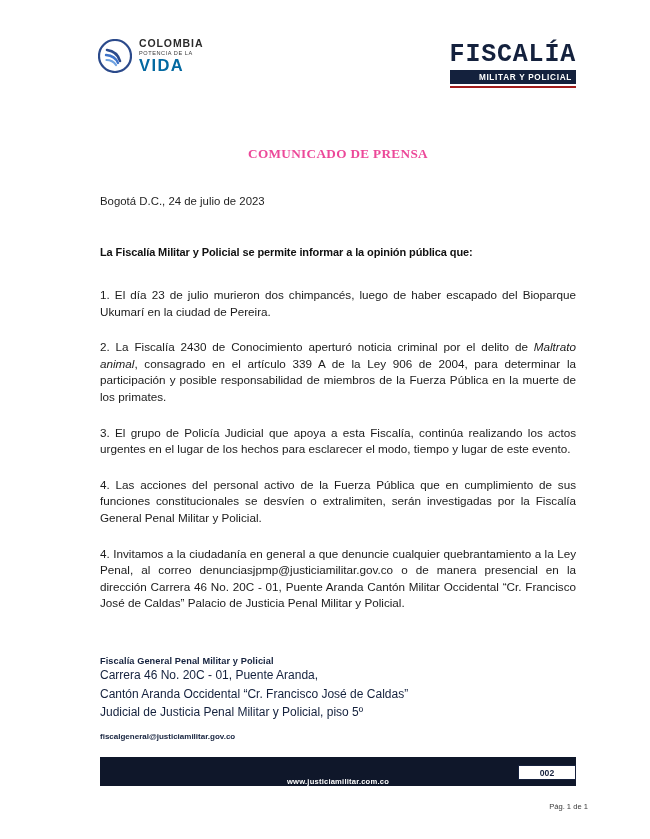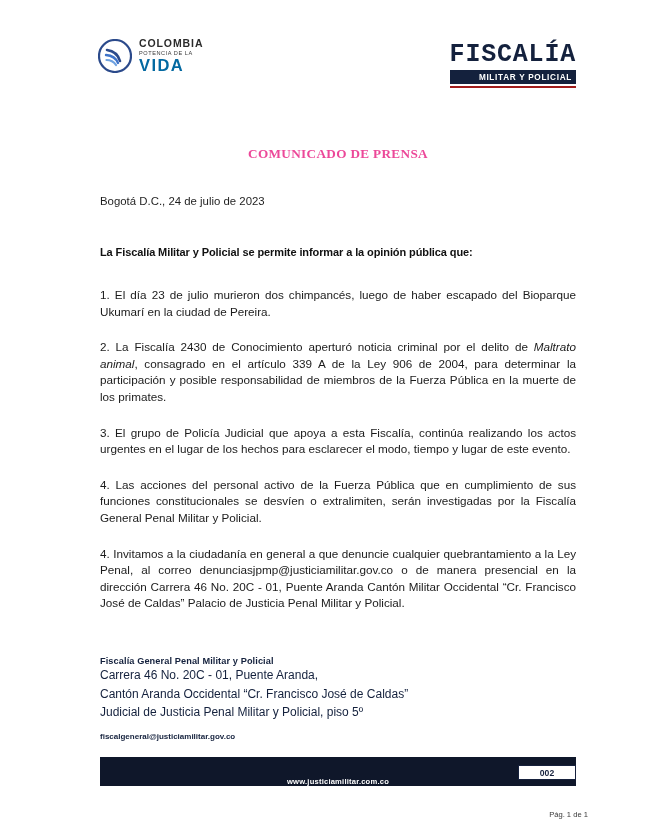--- a/index.html
+++ b/index.html
@@ -196,21 +196,21 @@
     align-items: center;
     justify-content: center;
     position: absolute;
     right: 0;
     top: 8px;
   }
 
   .page-indicator {
     position: absolute;
     right: 62px;
-    bottom: 20px;
+    bottom: 28px;
     font-size: 7.6px;
     color: #3a3a3a;
   }
 </style>
 </head>
 <body>
 
 <div class="page">
 
   <div class="header">

